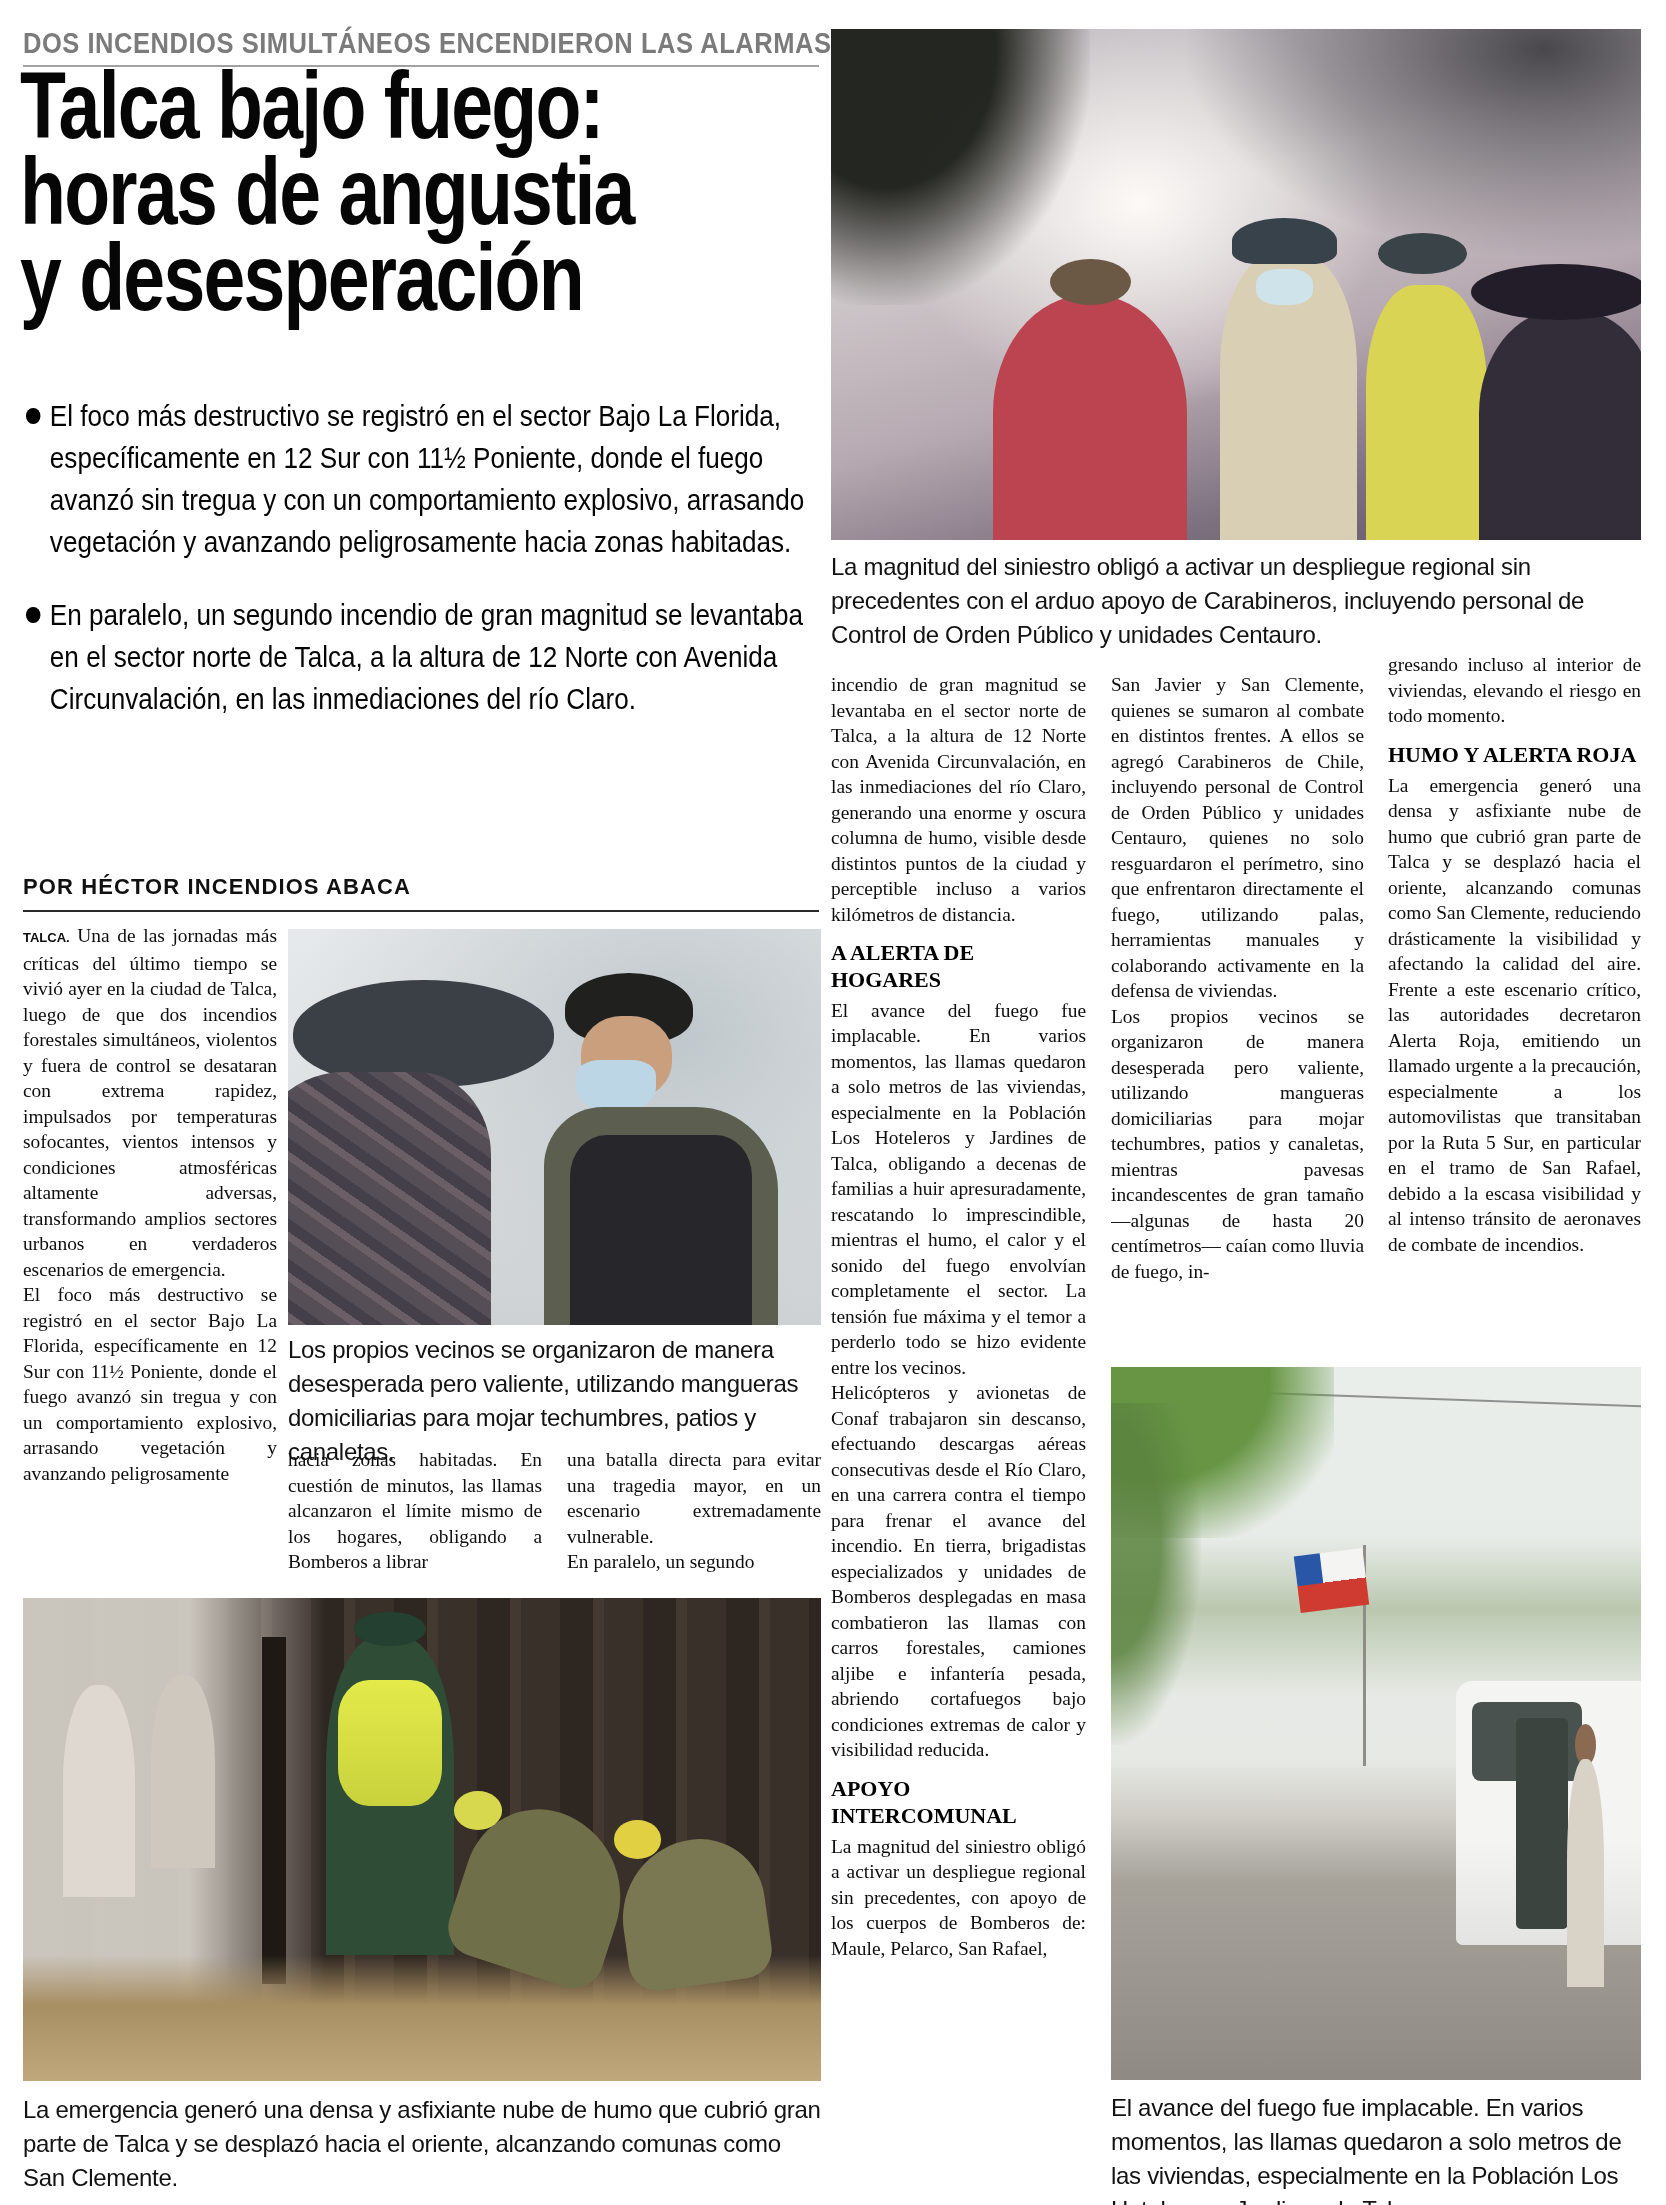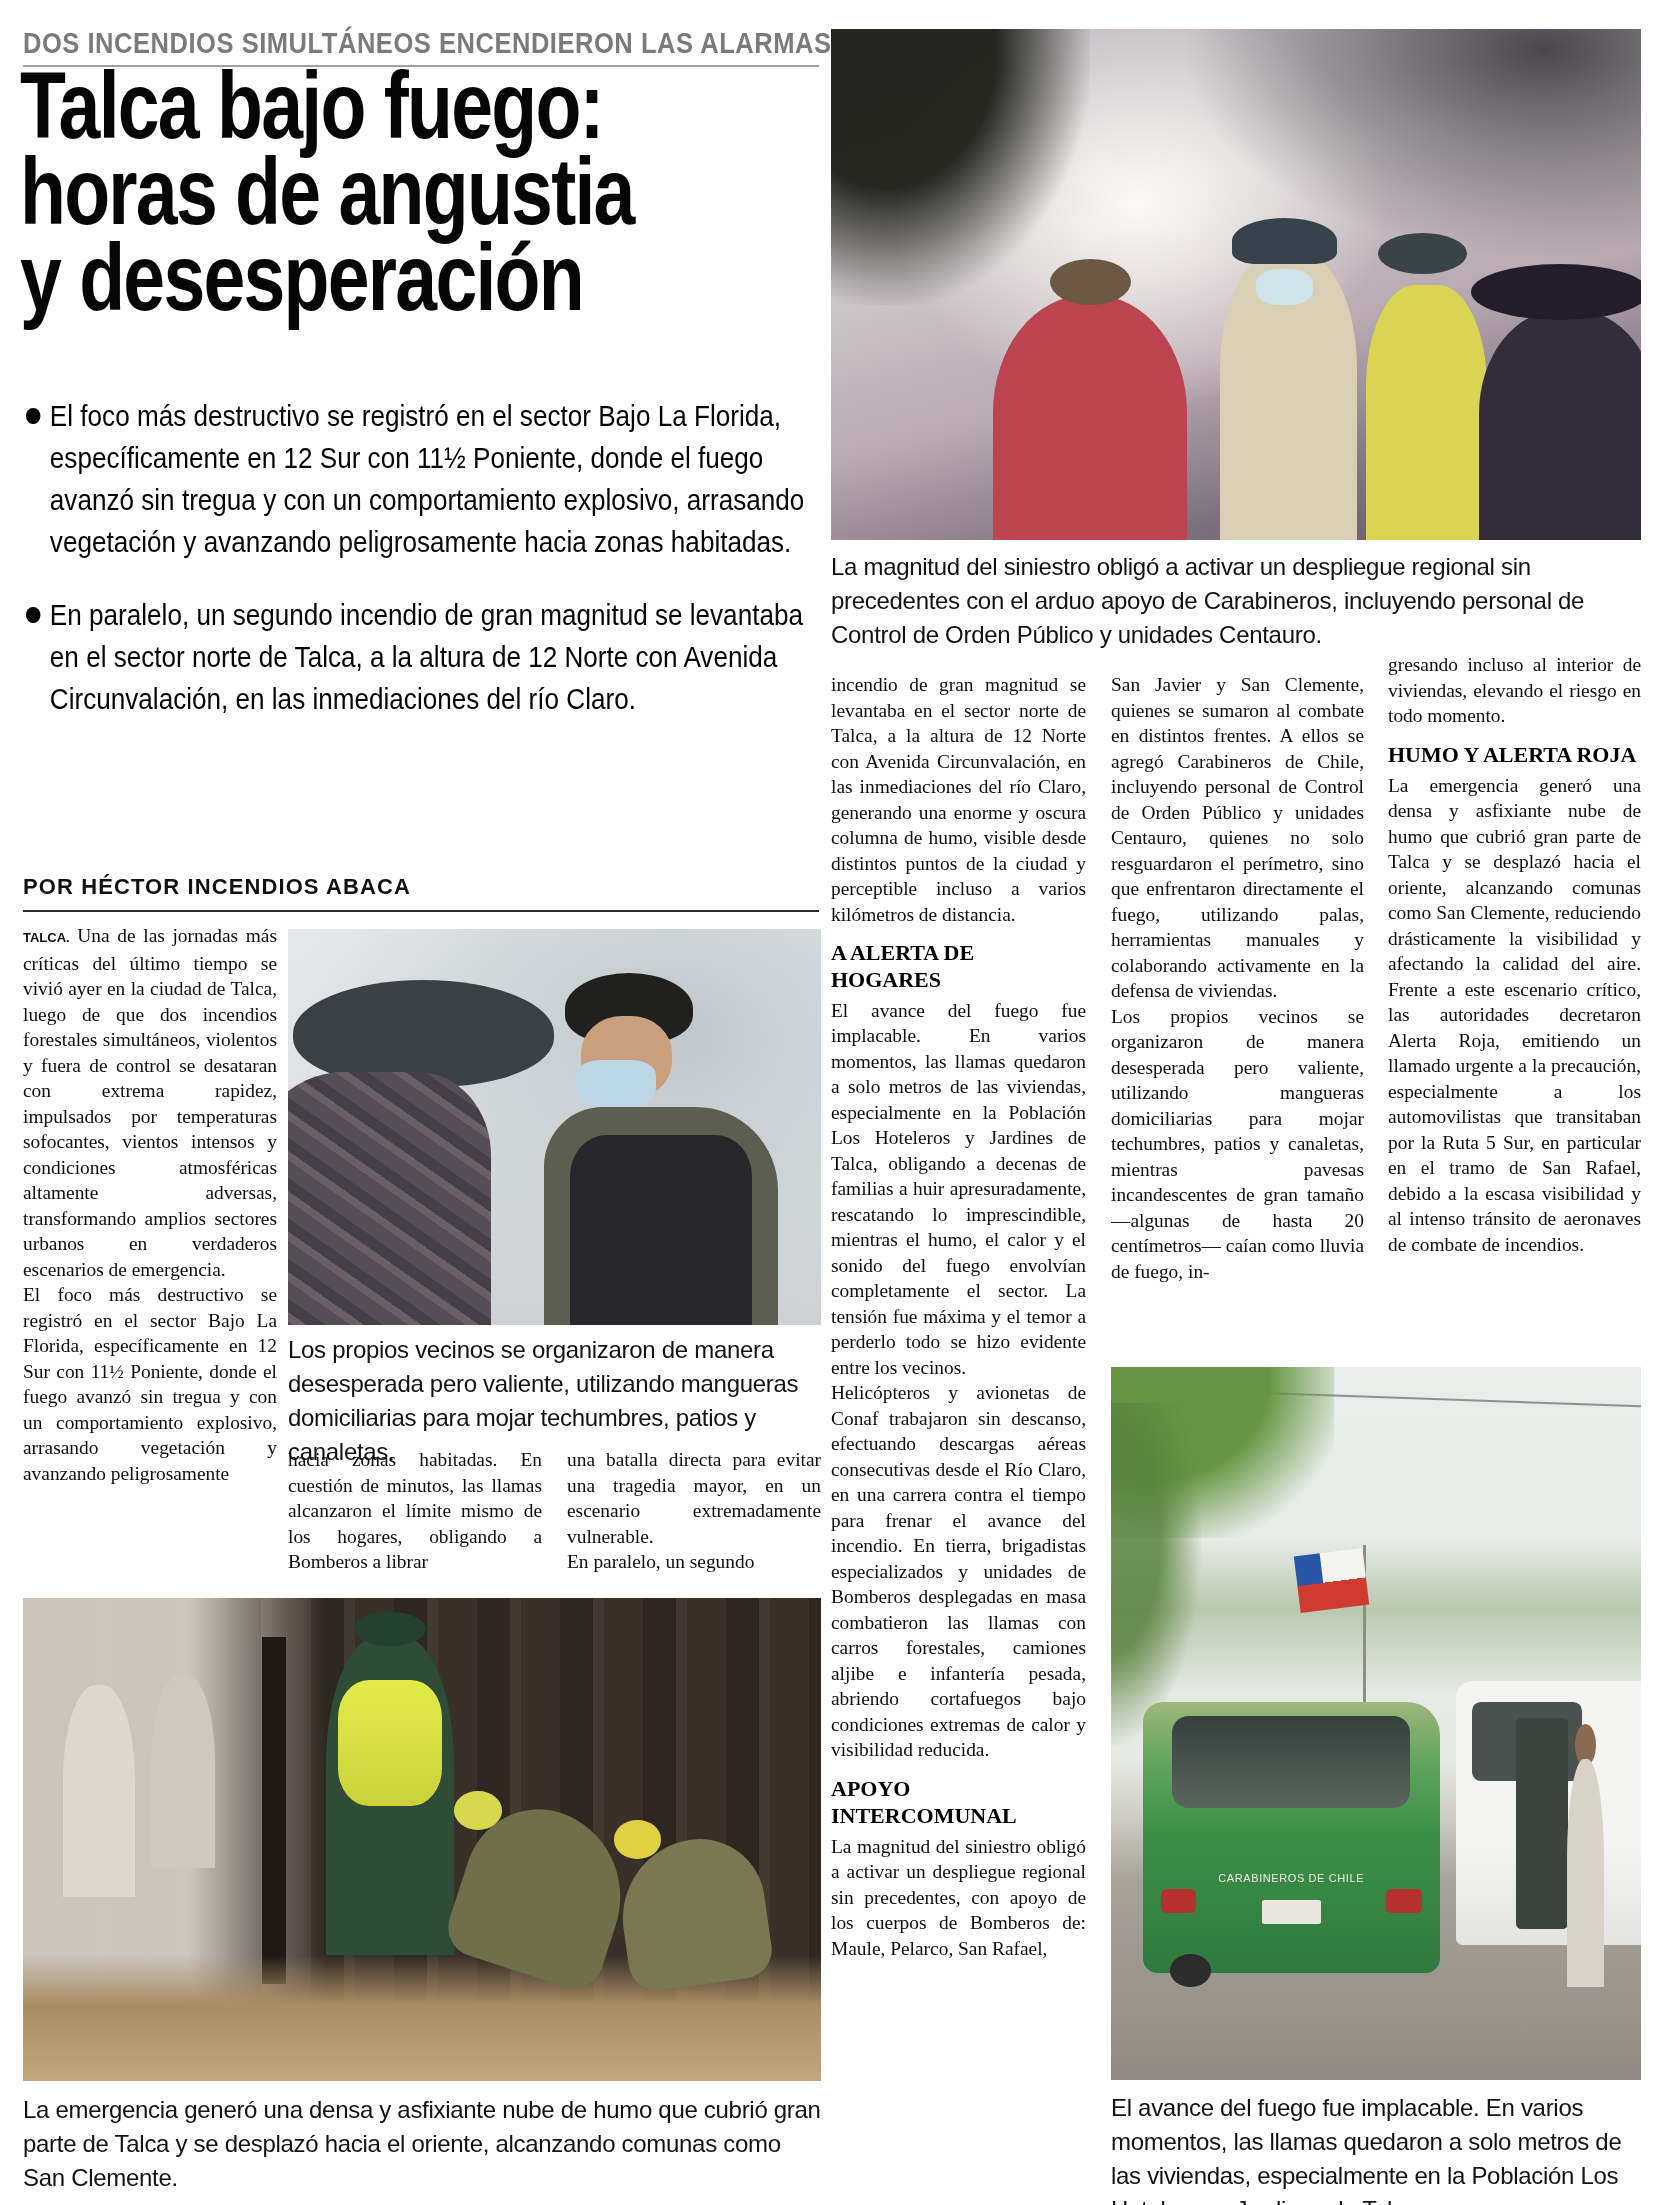--- a/index.html
+++ b/index.html
@@ -239,28 +239,20 @@
 
   <div class="photo p-br">
     <div class="br-cable"></div>
     <div class="br-trees"></div>
     <div class="br-foliage"></div>
     <div class="br-foliage2"></div>
     <div class="br-pole"></div>
     <div class="br-flag">
       <div class="br-canton"></div>
     </div>
-    <div class="br-car">
-      <div class="br-car-glass"></div>
-      <div class="br-car-label">CARABINEROS DE CHILE</div>
-      <div class="br-tail-l"></div>
-      <div class="br-tail-r"></div>
-      <div class="br-plate"></div>
-      <div class="br-wheel"></div>
-    </div>
     <div class="br-suv">
       <div class="br-suv-glass"></div>
       <div class="br-suv-door"></div>
     </div>
     <div class="br-person-head"></div>
     <div class="br-person"></div>
   </div>
   <div class="caption cap-br">El avance del fuego fue implacable. En varios momentos, las llamas quedaron a solo metros de las viviendas, especialmente en la Población Los Hoteleros y Jardines de Talca.</div>
 
 </div>

